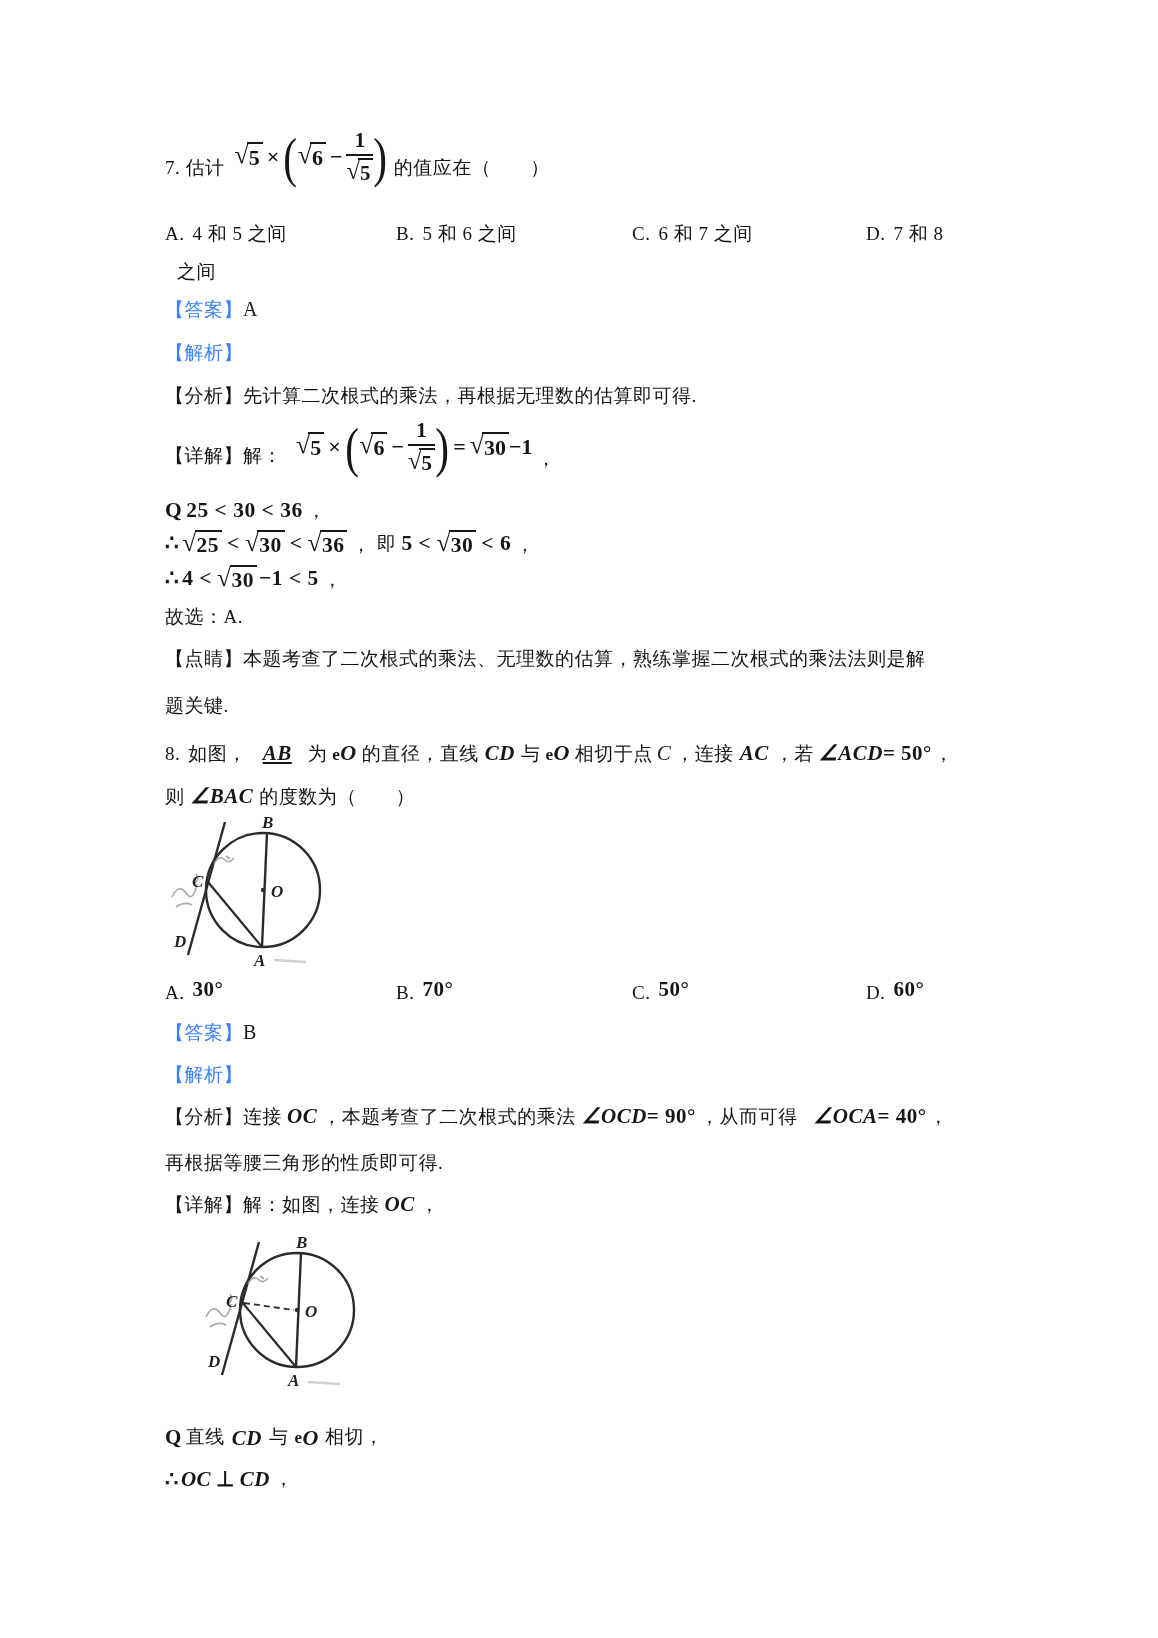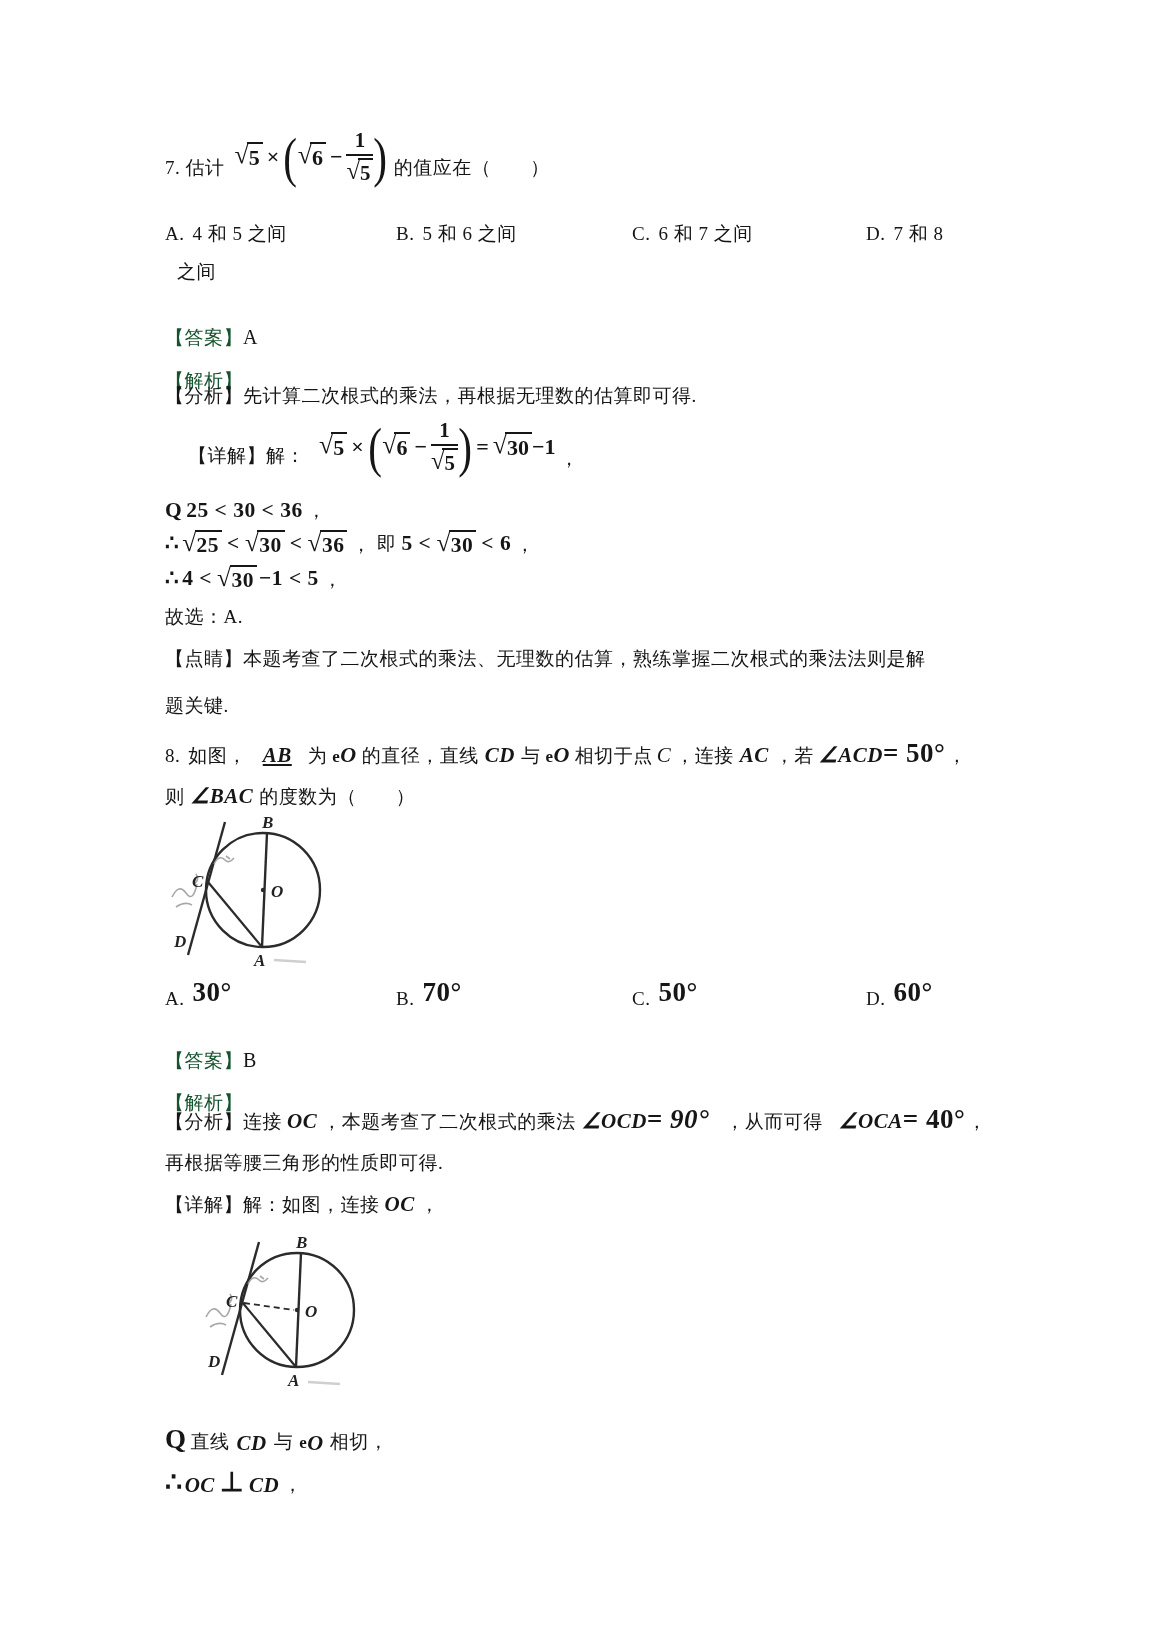--- a/index.html
+++ b/index.html
@@ -13,26 +13,26 @@
   }
   .line {
     position:absolute;
     white-space:nowrap;
     font-size:19px;
     letter-spacing:0.5px;
     display:inline-flex;
     align-items:baseline;
   }
   .flexend { align-items:flex-end; }
-  .tagblue { color:#14532d;margin-top:28px; }
+  .tagblue { color:#3b82f6; }
   .gap { display:inline-block; width:8px; }
 
   
   .mvar { font-family:"Liberation Serif",serif; font-weight:bold; font-style:italic; font-size:21px; letter-spacing:0.5px; }
-  .mnum { font-family:"Liberation Serif",serif; font-weight:bold; font-size:27px; letter-spacing:0.5px; }
+  .mnum { font-family:"Liberation Serif",serif; font-weight:bold; font-size:21px; letter-spacing:0.5px; }
   .msym-e { font-family:"Liberation Serif",serif; font-weight:bold; font-size:17px; }
   .msym-O { font-family:"Liberation Serif",serif; font-weight:bold; font-style:italic; font-size:22px; }
   .mf {
     display:inline-flex; align-items:center;
     font-family:"Liberation Serif",serif; font-weight:bold; font-size:22px;
     letter-spacing:0;
   }
   .mf .op { margin:0 4px; }
   .sq { display:inline-flex; align-items:flex-start; }
   .sq .rd { font-size:1.18em; line-height:1.02; margin-right:-2px; font-weight:bold; }
@@ -110,21 +110,21 @@
 </div>
 <div class="line" style="left:165px; top:340px;">
   <span class="tagblue">【解析】</span>
 </div>
 <div class="line" style="left:165px; top:383px;">
   <span>【分析】</span>
     <span>先计算二次根式的乘法，再根据无理数的估算即可得.</span>
 </div>
 
 <div class="line flexend" style="left:165px; top:418px;">
-  <span style="padding-bottom:4px;margin-left:23px;"><span>【详解】</span><span>解：</span></span>
+  <span style="padding-bottom:4px;"><span>【详解】</span><span>解：</span></span>
   <span class="mf" style="margin:0 0 -3px 14px;">
     <span class="sq">
         <span class="rd">√</span>
         <span class="vc">5</span>
       </span>
     <span class="op">×</span>
     <span class="bp">(</span>
     <span class="sq">
         <span class="rd">√</span>
         <span class="vc">6</span>
@@ -290,21 +290,21 @@
 </div>
 <div class="line" style="left:165px; top:1062px;">
   <span class="tagblue">【解析】</span>
 </div>
 <div class="line" style="left:165px; top:1104px;">
   <span>【分析】</span>
   <span>连接</span>
   <span class="mvar" style="margin:0 5px;">OC</span>
   <span>，本题考查了二次根式的乘法</span>
   <span class="mvar" style="margin-left:6px;">∠OCD</span>
-  <span class="mnum" style="margin-right:16px;font-style:italic;">= 90°</span>
+  <span class="mnum" style="margin-right:4px;">= 90°</span>
   <span>，从而可得</span>
   <span class="mvar" style="margin-left:16px;">∠OCA</span>
   <span class="mnum" style="margin-right:2px;">= 40°</span>
   <span>，</span>
 </div>
 <div class="line" style="left:165px; top:1150px;">
   <span>再根据等腰三角形的性质即可得.</span>
 </div>
 <div class="line" style="left:165px; top:1192px;">
   <span>【详解】</span>

